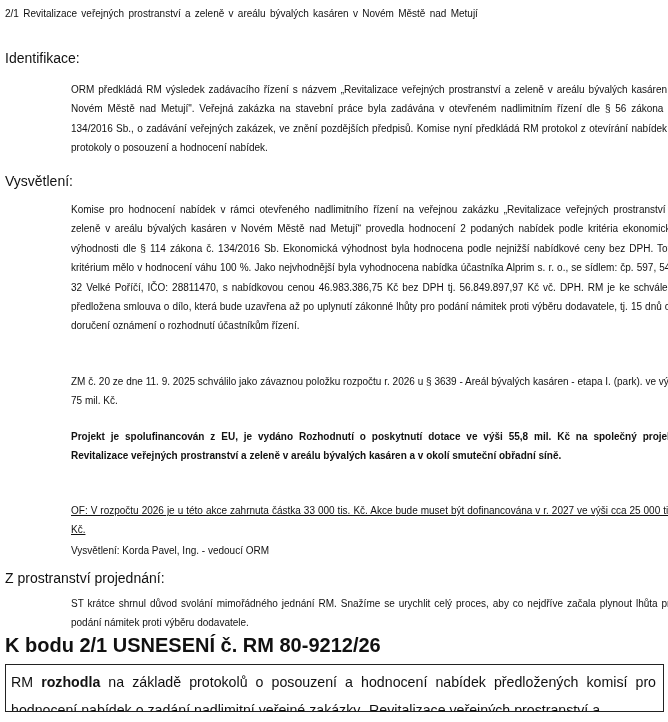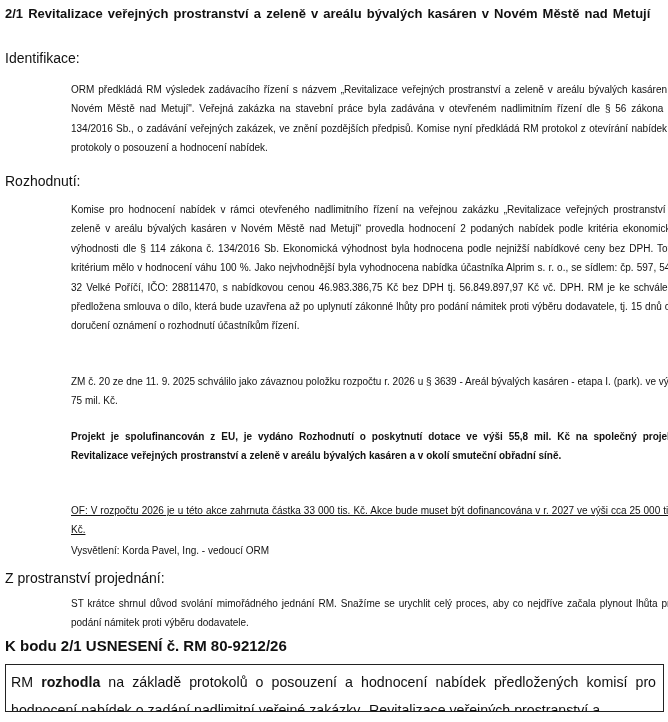--- a/index.html
+++ b/index.html
@@ -20,22 +20,22 @@
     position: absolute;
     left: 0;
     top: 0;
     width: 668px;
   }
   .title {
     position: absolute;
     left: 5px;
     top: 3px;
     width: 657px;
-    font-weight: bold;
-    font-size: 13px;
+    font-weight: normal;
+    font-size: 10px;
     line-height: 21px;
     text-align: justify;
     text-align-last: left;
     word-spacing: 1.5px;
   }
   .label {
     position: absolute;
     left: 5px;
     font-size: 14px;
     line-height: 19px;
@@ -50,21 +50,21 @@
     margin-left: 28px;
   }
   .para.right {
     text-align: left;
   }
   .resolution-heading {
     position: absolute;
     left: 5px;
     top: 636px;
     font-weight: bold;
-    font-size: 15px;
+    font-size: 20px;
     line-height: 19px;
   }
   .resolution-box {
     position: absolute;
     left: 5px;
     top: 664px;
     width: 645px;
     height: 40px;
     border: 1.3px solid #222;
     padding: 3px 7px 3px 5px;
@@ -80,21 +80,21 @@
 </head>
 <body>
 
 <div class="page">
 
   <div class="title">2/1 Revitalizace veřejných prostranství a zeleně v areálu bývalých kasáren v Novém Městě nad Metují</div>
 
   <div class="label" style="top:49px;">Identifikace:</div>
   <div class="para" style="top:80px;">ORM předkládá RM výsledek zadávacího řízení s názvem „Revitalizace veřejných prostranství a zeleně v areálu bývalých kasáren v Novém Městě nad Metují". Veřejná zakázka na stavební práce byla zadávána v otevřeném nadlimitním řízení dle § 56 zákona č. 134/2016 Sb., o zadávání veřejných zakázek, ve znění pozdějších předpisů. Komise nyní předkládá RM protokol z otevírání nabídek a protokoly o posouzení a hodnocení nabídek.</div>
 
-  <div class="label" style="top:172px;">Rozhodnutí:</div>
+  <div class="label" style="top:172px;">Vysvětlení:</div>
   <div class="para" style="top:200px;">Komise pro hodnocení nabídek v rámci otevřeného nadlimitního řízení na veřejnou zakázku „Revitalizace veřejných prostranství a zeleně v areálu bývalých kasáren v Novém Městě nad Metují“ provedla hodnocení 2 podaných nabídek podle kritéria ekonomické výhodnosti dle § 114 zákona č. 134/2016 Sb. Ekonomická výhodnost byla hodnocena podle nejnižší nabídkové ceny bez DPH. Toto kritérium mělo v hodnocení váhu 100 %. Jako nejvhodnější byla vyhodnocena nabídka účastníka Alprim s. r. o., se sídlem: čp. 597, 549 32 Velké Poříčí, IČO: 28811470, s nabídkovou cenou 46.983.386,75 Kč bez DPH tj. 56.849.897,97 Kč vč. DPH. RM je ke schválení předložena smlouva o dílo, která bude uzavřena až po uplynutí zákonné lhůty pro podání námitek proti výběru dodavatele, tj. 15 dnů od doručení oznámení o rozhodnutí účastníkům řízení.</div>
   <div class="para" style="top:372px;">ZM č. 20 ze dne 11. 9. 2025 schválilo jako závaznou položku rozpočtu r. 2026 u § 3639 - Areál bývalých kasáren - etapa I. (park). ve výši 75 mil. Kč.</div>
   <div class="para" style="top:427px;font-weight:bold;">Projekt je spolufinancován z EU, je vydáno Rozhodnutí o poskytnutí dotace ve výši 55,8 mil. Kč na společný projekt Revitalizace veřejných prostranství a zeleně v areálu bývalých kasáren a v okolí smuteční obřadní síně.</div>
   <div class="para" style="top:501px;text-decoration:underline;">OF: V rozpočtu 2026 je u této akce zahrnuta částka 33 000 tis. Kč. Akce bude muset být dofinancována v r. 2027 ve výši cca 25 000 tis. Kč.</div>
   <div class="para right" style="top:541px;">Vysvětlení: Korda Pavel, Ing. - vedoucí ORM</div>
 
   <div class="label" style="top:569px;">Z prostranství projednání:</div>
   <div class="para" style="top:594px;">ST krátce shrnul důvod svolání mimořádného jednání RM. Snažíme se urychlit celý proces, aby co nejdříve začala plynout lhůta pro podání námitek proti výběru dodavatele.</div>
 
   <div class="resolution-heading">K bodu 2/1 USNESENÍ č. RM 80-9212/26</div>

